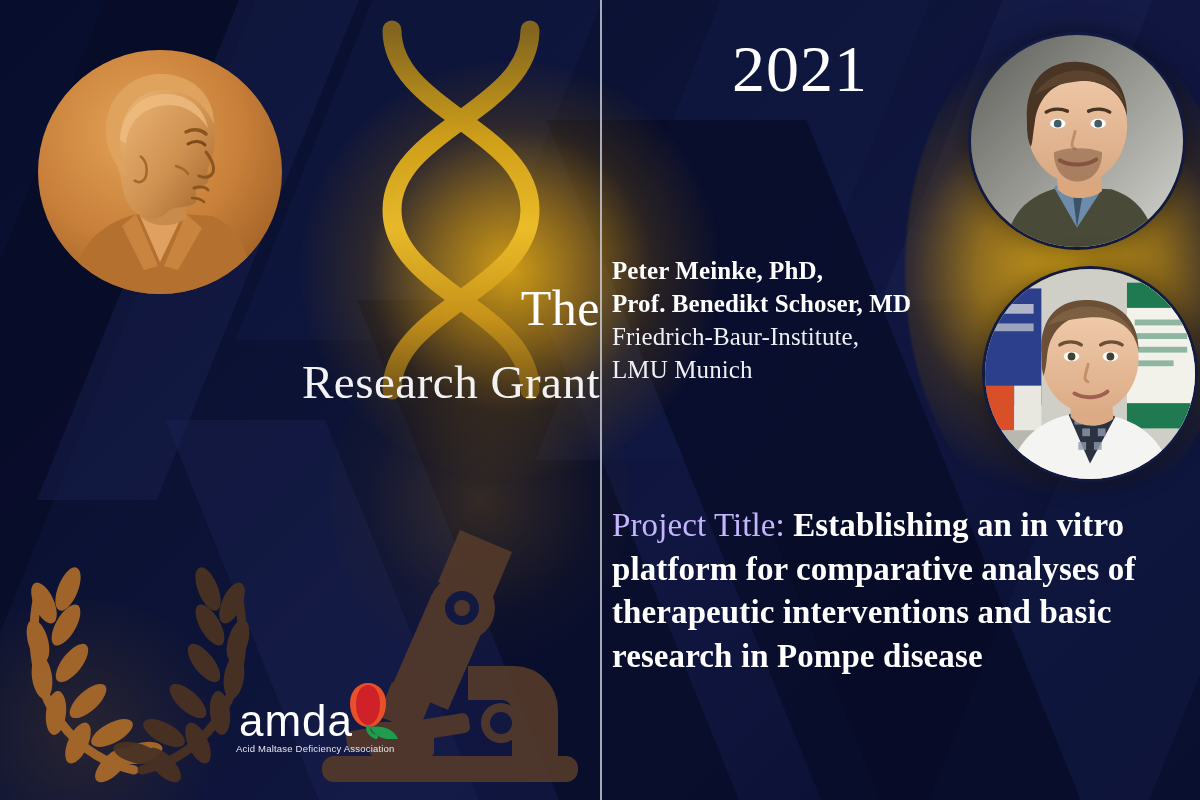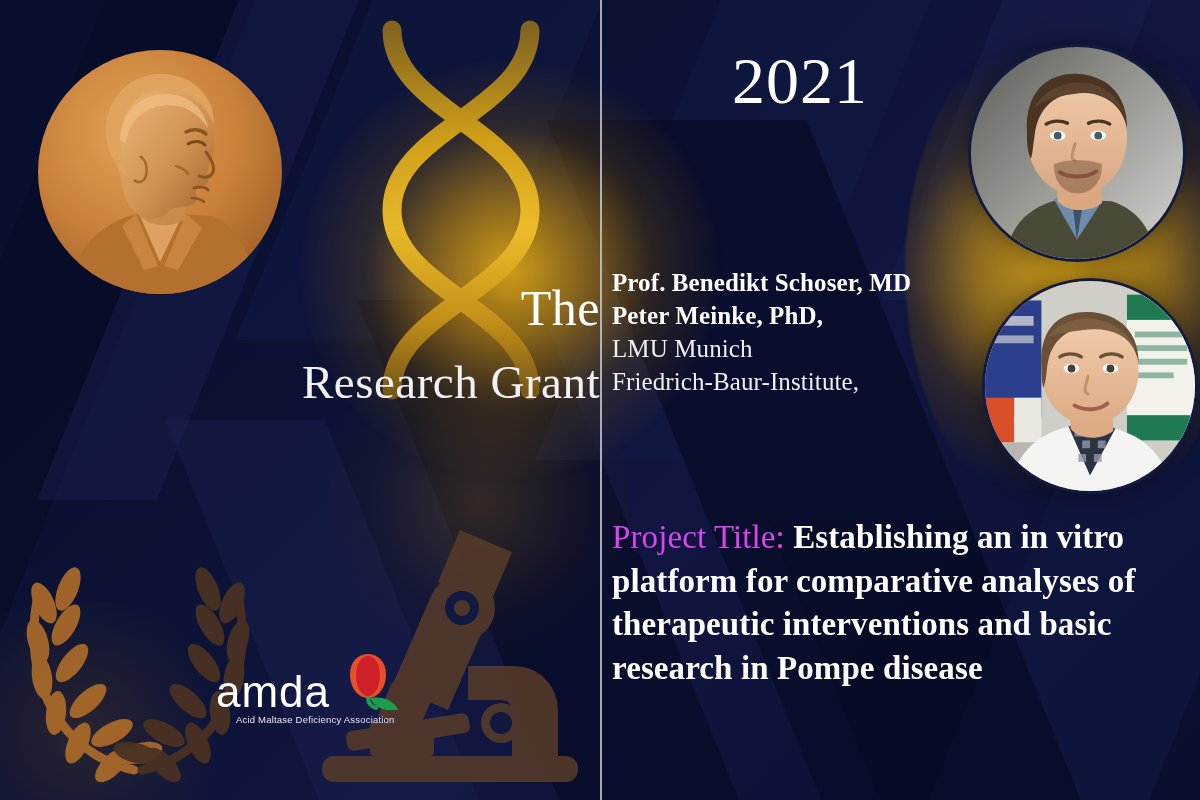--- a/index.html
+++ b/index.html
@@ -42,38 +42,38 @@
   .dna{position:absolute;left:350px;top:0px;width:250px;height:400px;z-index:5;}
   .medallion{position:absolute;left:36px;top:48px;width:248px;height:248px;z-index:8;}
 
   .title-block{position:absolute;left:0;top:283px;width:600px;text-align:right;z-index:20;}
   .t-the{font-size:50px;color:#fff;line-height:1;letter-spacing:.5px;}
   .t-name{font-size:84px;color:#fff;line-height:1.06;letter-spacing:.5px;margin-top:6px;}
   .t-grant{font-size:47px;color:#f2f2f5;line-height:1.1;letter-spacing:.5px;margin-top:24px;}
   .tagline{position:absolute;left:40px;top:524px;width:520px;text-align:center;z-index:20;
     font-size:26px;font-weight:bold;color:#fff;line-height:1.5;letter-spacing:.2px;}
 
-  .amda{position:absolute;left:216px;top:672px;width:160px;z-index:25;text-align:left;}
+  .amda{position:absolute;left:216px;top:701px;width:160px;z-index:25;text-align:center;}
   .amda-word{font-family:"Liberation Sans",sans-serif;font-size:44px;color:#fff;line-height:.92;letter-spacing:1px;font-weight:300;}
   .amda-sub{font-family:"Liberation Sans",sans-serif;font-size:9.5px;color:#e8e8ee;letter-spacing:.2px;margin-top:2px;white-space:nowrap;margin-left:20px;}
   .tulip{position:absolute;left:120px;top:-24px;width:64px;height:62px;}
 
   
-  .right{position:absolute;left:600px;top:16px;width:600px;height:616px;}
+  .right{position:absolute;left:600px;top:4px;width:600px;height:616px;}
   .year-block{position:absolute;left:20px;top:28px;width:360px;text-align:center;z-index:20;}
   .year{font-size:66px;color:#fff;line-height:1.12;letter-spacing:1px;}
   .recip{font-size:66px;color:#fff;line-height:1.12;letter-spacing:1px;}
 
   .names{position:absolute;left:12px;top:250px;width:390px;z-index:20;}
   .nm{font-size:25px;font-weight:bold;color:#fff;line-height:1.32;letter-spacing:.1px;}
   .aff{font-size:25px;color:#eef0f4;line-height:1.32;letter-spacing:.1px;}
 
   .project{position:absolute;left:12px;top:500px;width:560px;z-index:20;
     font-size:33px;color:#fff;line-height:1.32;letter-spacing:.1px;}
-  .pt-label{font-weight:300;color:#d946ef;}
+  .pt-label{font-weight:300;color:#c4b5fd;}
   .pt-body{font-weight:bold;}
 
   .photo{position:absolute;border-radius:50%;overflow:hidden;border:3px solid #121a42;z-index:22;
     box-shadow:0 0 28px rgba(0,0,0,.45);}
   .photo1{left:368px;top:28px;width:218px;height:218px;}
   .photo2{left:382px;top:262px;width:216px;height:216px;}
   .photo svg{display:block;width:100%;height:100%;}
 </style>
 </head>
 <body>
@@ -336,24 +336,24 @@
         <circle cx="89" cy="90" r="4" fill="#4a4030"></circle>
         <circle cx="129" cy="90" r="4" fill="#4a4030"></circle>
         <path d="M77 78 C83 74 93 74 99 78" stroke="#6b4f36" stroke-width="3.5" fill="none" stroke-linecap="round"></path>
         <path d="M119 78 C125 74 135 74 141 78" stroke="#6b4f36" stroke-width="3.5" fill="none" stroke-linecap="round"></path>
         <path d="M106 98 C104 108 100 114 106 116" stroke="#c4906a" stroke-width="3" fill="none" stroke-linecap="round"></path>
         <path d="M92 128 C102 134 118 133 126 126" stroke="#a06050" stroke-width="4" fill="none" stroke-linecap="round"></path>
       </svg>
     </div>
 
     <div class="names">
+      <div class="nm">Peter Meinke, PhD,</div>
       <div class="nm">Prof. Benedikt Schoser, MD</div>
-      <div class="nm">Peter Meinke, PhD,</div>
+      <div class="aff">Friedrich-Baur-Institute,</div>
       <div class="aff">LMU Munich</div>
-      <div class="aff">Friedrich-Baur-Institute,</div>
     </div>
 
     <div class="project">
       <span class="pt-label">Project Title:</span>
       <span class="pt-body">Establishing an in vitro platform for comparative analyses of therapeutic interventions and basic research in Pompe disease</span>
     </div>
   </div>
 </div>
 
 </body></html>

